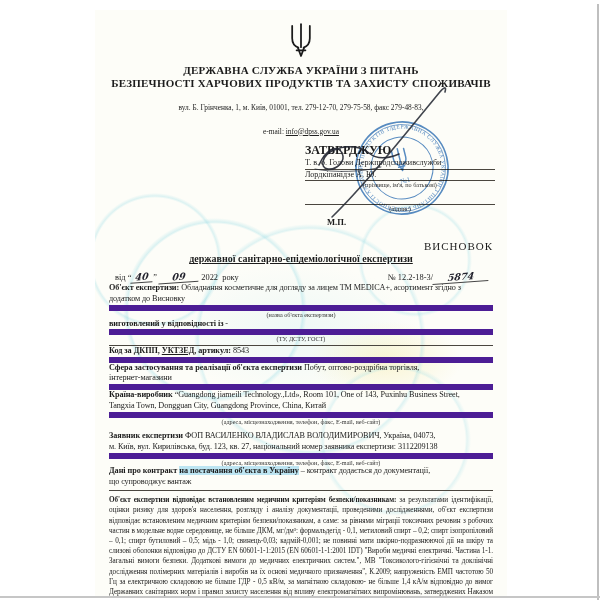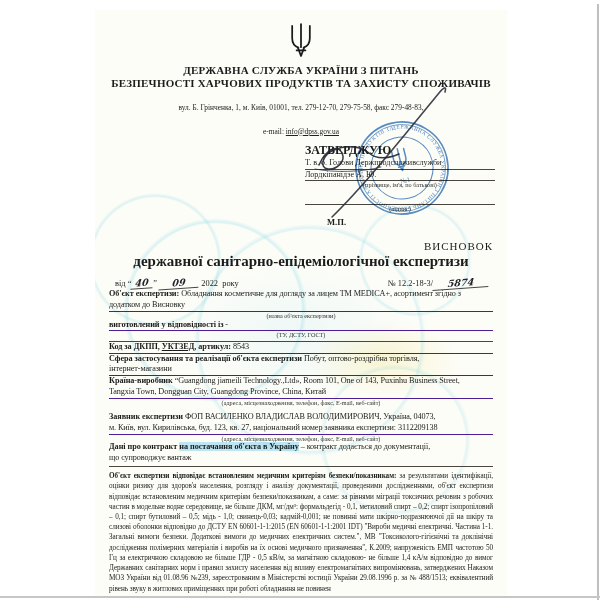--- a/index.html
+++ b/index.html
@@ -49,31 +49,31 @@
   .approve .lbl{font-weight:bold;font-size:12px;}
   .ap-u{border-bottom:1px solid #4a463f;}
   .tiny{font-size:6.2px;color:#333;text-align:center;line-height:1.2;}
   .sig-space{border-bottom:1px solid #4a463f;height:15px;}
   .mp{font-weight:bold;font-size:8.6px;margin:5px 0 0 22px;}
 
   .stamp{position:absolute;left:250px;top:101px;opacity:.8;mix-blend-mode:multiply;}
   .sig{position:absolute;left:150px;top:55px;pointer-events:none;}
 
   .title1{text-align:right;font-weight:normal;font-size:11px;letter-spacing:1px;margin-top:12px;}
-  .title2{text-align:center;font-weight:bold;font-size:15px;margin-top:1px;}
+  .title2{text-align:center;font-weight:bold;font-size:10px;margin-top:1px;text-decoration:underline;}
 
   .dateline{display:flex;justify-content:space-between;font-size:8.4px;margin:7px 4px 0 6px;align-items:flex-end;}
   .hand{font-family:"DejaVu Serif",serif;font-style:italic;font-weight:bold;font-size:9.5px;
         display:inline-block;transform:rotate(-4deg) skewX(-10deg);color:#23232e;}
   .blank{display:inline-block;border-bottom:1px solid #444;text-align:center;}
   .b22{min-width:22px;} .b40{min-width:40px;} .b60{min-width:56px;}
 
   .row{font-size:8.2px;line-height:1.32;letter-spacing:-.1px;white-space:nowrap;}
   .row b{letter-spacing:-.05px;}
-  .u{border-bottom:1px solid #4c1d95;}
+  .u{border-bottom:6px solid #4c1d95;}
   hr.rule{border:0;border-top:1px solid #4a463f;margin:2px 0 0 0;}
   .sp6{margin-top:6px;} .sp8{}
   .hl{background:rgba(110,200,235,.45);}
   .concl{font-size:7.2px;line-height:1.42;text-align:justify;letter-spacing:-.05px;margin-top:4px;}
   u.inner{text-decoration:underline;}
 </style>
 </head>
 <body>
 
 <div class="scan-edge-right"></div>

